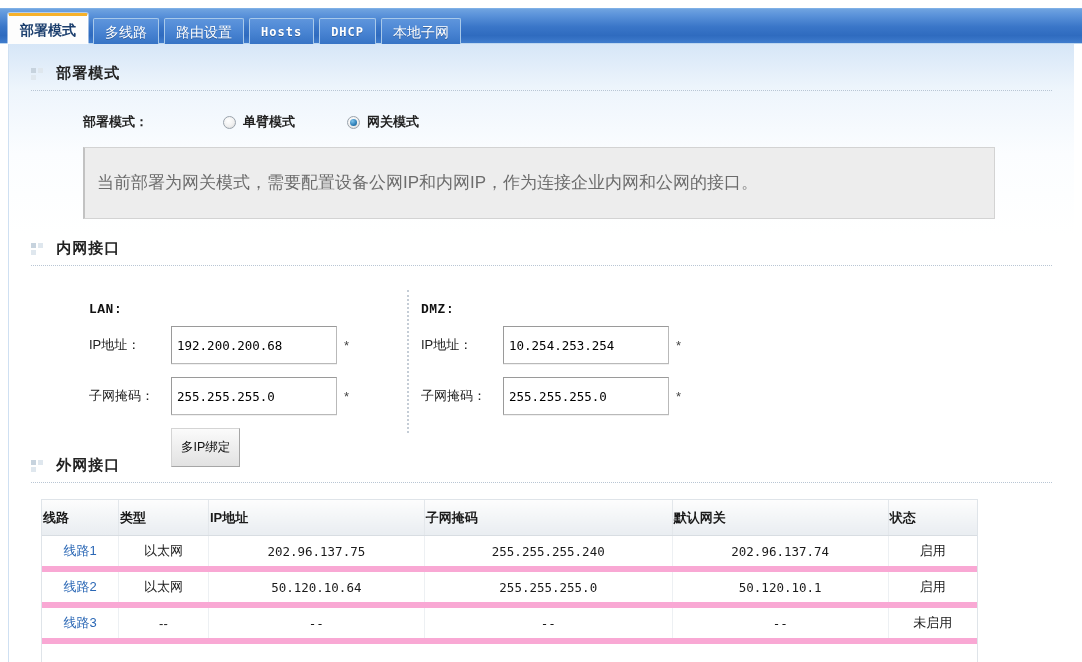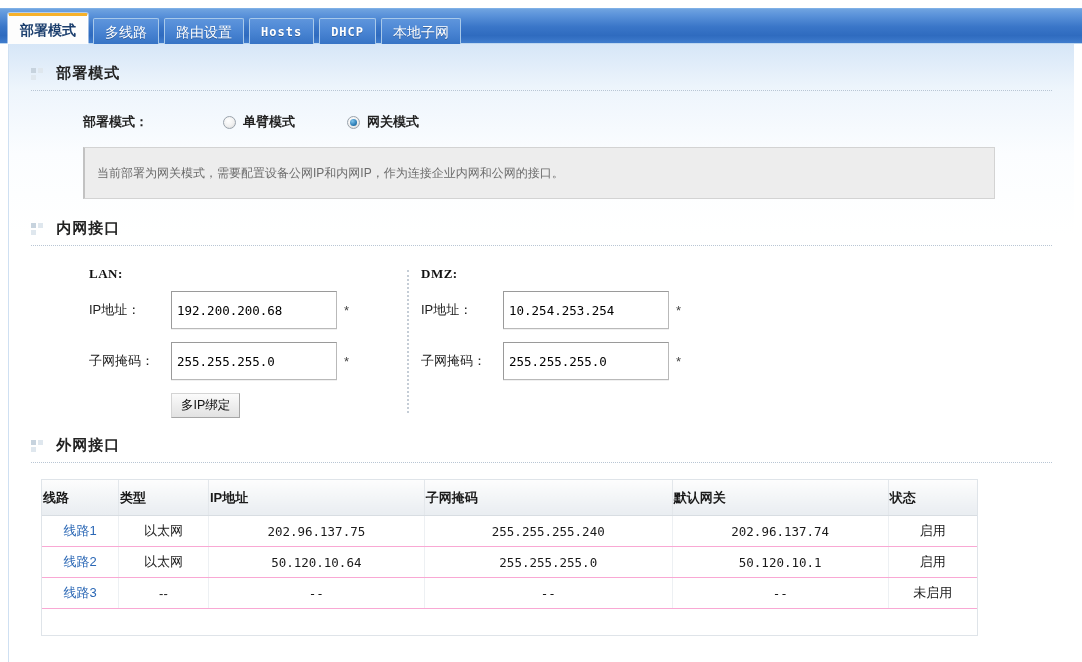--- a/index.html
+++ b/index.html
@@ -148,51 +148,52 @@
     border-radius: 50%;
     background: radial-gradient(circle at 35% 30%, #7fc4ec 0%, #2e7fb8 60%, #13567f 100%);
   }
   .radio-text { font-size: 13px; color: #222; }
 
   
   .note {
     margin: 16px 0 15px 52px;
     width: 912px;
     box-sizing: border-box;
-    padding: 17px 12px;
+    padding: 27px 12px;
     background: #ededed;
     border: 1px solid #d3d3d3;
     border-left: 2px solid #c2c2c2;
     color: #6c6c6c;
-    font-size: 12px;
+    font-size: 17px;
     line-height: 16px;
   }
 
   
   .ifaces {
     position: relative;
     margin-top: 20px;
     height: 150px;
   }
   .iface { position: absolute; top: 0; }
   .iface.lan { left: 58px; }
   .iface.dmz { left: 390px; }
   .divider-v {
     position: absolute;
     left: 376px; top: 4px;
     width: 0; height: 143px;
     border-left: 2px dotted #c5cdd6;
   }
   .iface-title {
-    font-family: Liberation Serif, serif;
+    font-family: Liberation Mono, monospace;
     font-weight: bold;
     font-size: 13px;
     color: #111;
     margin-bottom: 9px;
     letter-spacing: .5px;
+    margin-top: 16px;
   }
   .fld {
     display: flex;
     align-items: center;
     margin-bottom: 13px;
   }
   .fld-label {
     width: 82px;
     font-size: 13px;
     color: #222;
@@ -213,21 +214,21 @@
     outline: none;
     box-shadow: 0 1px 0 rgba(0,0,0,.06);
   }
   .star {
     margin-left: 7px;
     color: #444;
     font-size: 13px;
   }
   .btn {
     margin-left: 82px;
-    padding: 3px 9px;
+    padding: 10px 9px;
     font-size: 12.5px;
     color: #111;
     background: linear-gradient(to bottom, #fbfbfb 0%, #eeeeee 50%, #e2e2e2 100%);
     border: 1px solid #a6a6a6;
     border-top-color: #d4d4d4;
     border-left-color: #d4d4d4;
     cursor: pointer;
     font-family: "Liberation Sans", sans-serif;
   }
 
@@ -251,21 +252,21 @@
     border-right: 1px solid #e3e7eb;
     border-bottom: 1px solid #d8dde2;
     text-align: left;
   }
   table.wan th:last-child { border-right: none; }
   table.wan td {
     height: 28px;
     text-align: center;
     color: #1a1a1a;
     border-right: 1px solid #edf0f3;
-    border-bottom: 1px solid #f9a8d4;
+    border-bottom: 6px solid #f9a8d4;
     font-family: "DejaVu Sans Mono", "Liberation Mono", monospace;
     font-size: 12.5px;
   }
   table.wan td:last-child { border-right: none; }
   table.wan td.cjk {
     font-family: "Liberation Sans", sans-serif;
     font-size: 13px;
   }
   .lnk { color: #2a67b5; cursor: pointer; }
   .st-on  { color: #0f8f22; }

